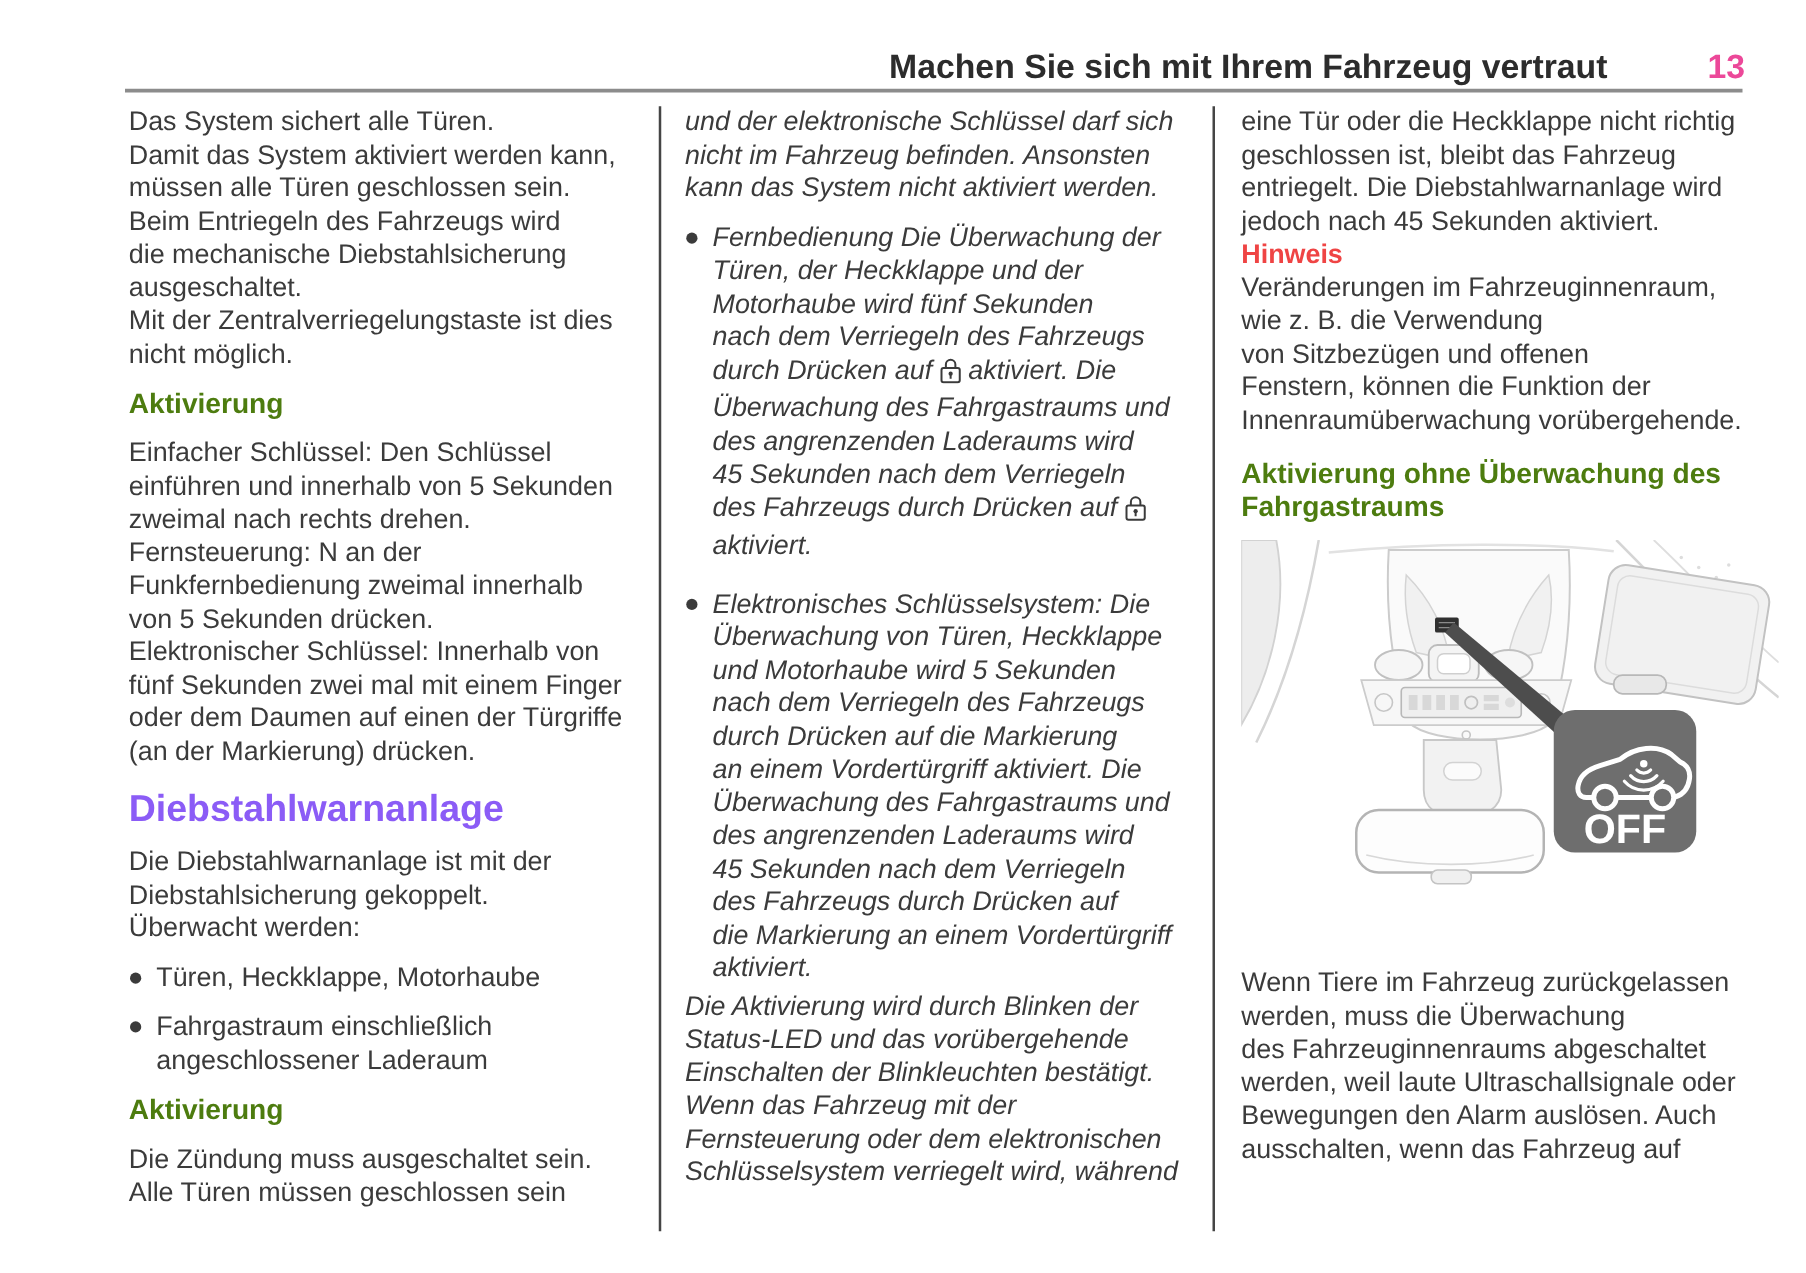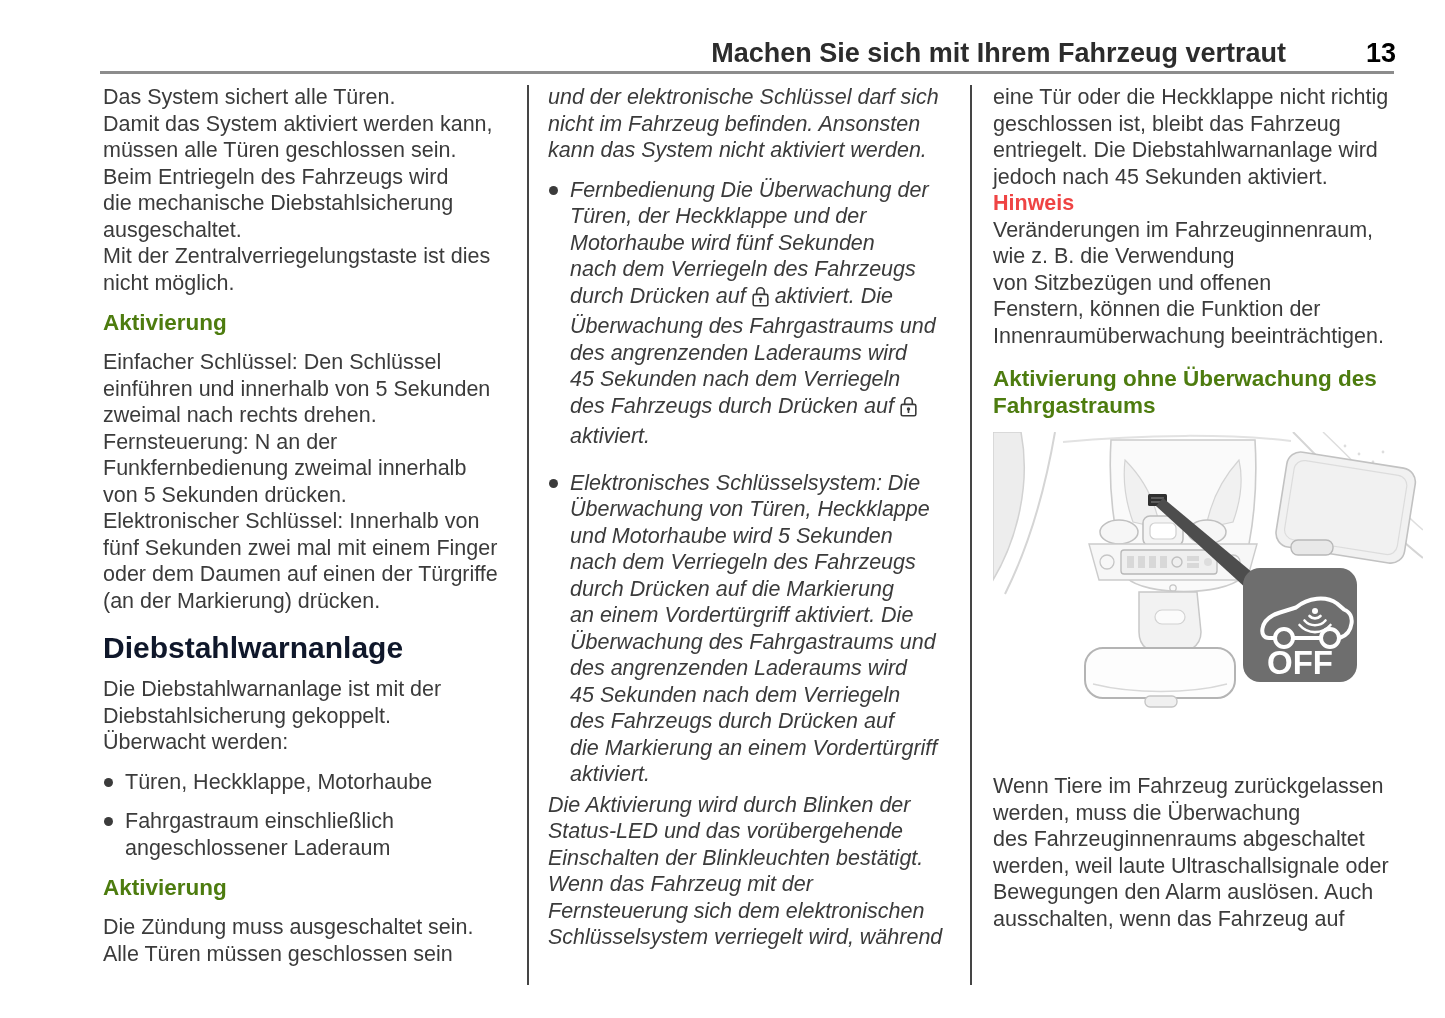--- a/index.html
+++ b/index.html
@@ -4,34 +4,34 @@
 <style>
   html,body { margin:0; padding:0; background:#ffffff; }
   .page {
     position:relative; width:1445px; height:1018px; background:#ffffff;
     font-family:"Liberation Sans", sans-serif; color:#3b3b3b; overflow:hidden;
   }
   
   .header { position:absolute; top:38px; left:0; right:49px; display:flex;
             justify-content:flex-end; align-items:baseline; }
   .header .title { font-size:27px; font-weight:bold; color:#2c2c2c; }
-  .header .pageno { font-size:27px; font-weight:bold; color:#000000; margin-left:80px; }
+  .header .pageno { font-size:27px; font-weight:bold; color:#ec4899; margin-left:80px; }
   .hrule { position:absolute; left:100px; top:71px; width:1294px; height:3px; background:#8c8c8c; }
   
   .col { position:absolute; top:84px; font-size:21.5px; line-height:26.5px; }
   .col-1 { left:103px;  width:420px; }
   .col-2 { left:548px;  width:418px;font-style:italic; }
   .col-3 { left:993px;  width:430px; }
   .vdiv { position:absolute; top:85px; height:900px; width:2px; background:#454545; }
   .vdiv-1 { left:527px; }
   .vdiv-2 { left:970px; }
   p.body { white-space:pre-line; margin:0 0 13px 0; }
   p.tight { margin-bottom:0; }
   .h3 { font-size:22.5px; font-weight:bold; color:#4d7c0f; margin:1px 0 13px 0; line-height:27px; }
-  .h2 { font-size:30px; font-weight:bold; color:#0f172a; margin:3px 0 11px 0; line-height:34px; }
+  .h2 { font-size:30px; font-weight:bold; color:#8b5cf6; margin:3px 0 11px 0; line-height:34px; }
   .h3-multi { white-space:pre-line; margin-top:3px; }
   .bold-line { font-weight:bold; color:#ef4444; }
   ul.blist { list-style:none; margin:0 0 2px 0; padding:0; }
   ul.blist li { display:flex; margin:0 0 13px 0; }
   .dot { flex:none; width:9px; height:9px; border-radius:50%; background:#3b3b3b; margin:9px 12px 0 1px; }
   .btext { white-space:pre-line; }
   .lock { display:inline-block; vertical-align:-4px; }
   
   .figure { position:relative; width:430px; height:332px; margin:7px 0 9px 0; }
   .figure svg { position:absolute; left:0; top:0; }
@@ -131,35 +131,35 @@
 45 Sekunden nach dem Verriegeln
 des Fahrzeugs durch Drücken auf
 die Markierung an einem Vordertürgriff
 aktiviert.</span>
       </li>
     </ul>
     <p class="body tight">Die Aktivierung wird durch Blinken der
 Status-LED und das vorübergehende
 Einschalten der Blinkleuchten bestätigt.
 Wenn das Fahrzeug mit der
-Fernsteuerung sich dem elektronischen
+Fernsteuerung oder dem elektronischen
 Schlüsselsystem verriegelt wird, während</p>
   </div>
 
   <div class="col col-3">
     <p class="body tight">eine Tür oder die Heckklappe nicht richtig
 geschlossen ist, bleibt das Fahrzeug
 entriegelt. Die Diebstahlwarnanlage wird
 jedoch nach 45 Sekunden aktiviert.</p>
     <div class="bold-line">Hinweis</div>
     <p class="body" style="margin-bottom:16px;">Veränderungen im Fahrzeuginnenraum,
 wie z. B. die Verwendung
 von Sitzbezügen und offenen
 Fenstern, können die Funktion der
-Innenraumüberwachung beeinträchtigen.</p>
+Innenraumüberwachung vorübergehende.</p>
     <div class="h3 h3-multi">Aktivierung ohne Überwachung des
 Fahrgastraums</div>
 
     <div class="figure">
       <svg width="430" height="332" viewBox="0 0 430 332">
 
         <path d="M28,0 C38,52 24,108 0,148 L0,0 Z" fill="#ededed" stroke="#d2d2d2" stroke-width="1.5"></path>
         <path d="M62,0 C52,58 36,114 12,162" fill="none" stroke="#d5d5d5" stroke-width="2"></path>
         <path d="M70,10 C150,2 240,2 298,9" fill="none" stroke="#e2e2e2" stroke-width="2"></path>
         <path d="M300,0 C342,42 392,96 430,126" fill="none" stroke="#d5d5d5" stroke-width="2"></path>

